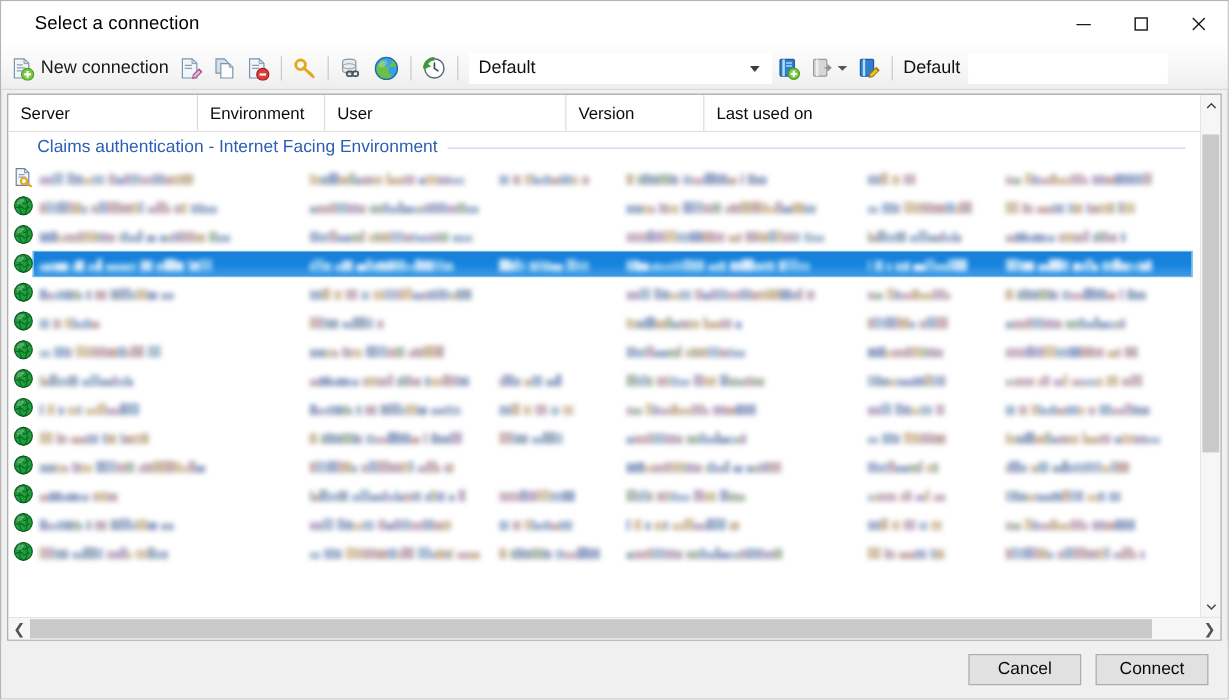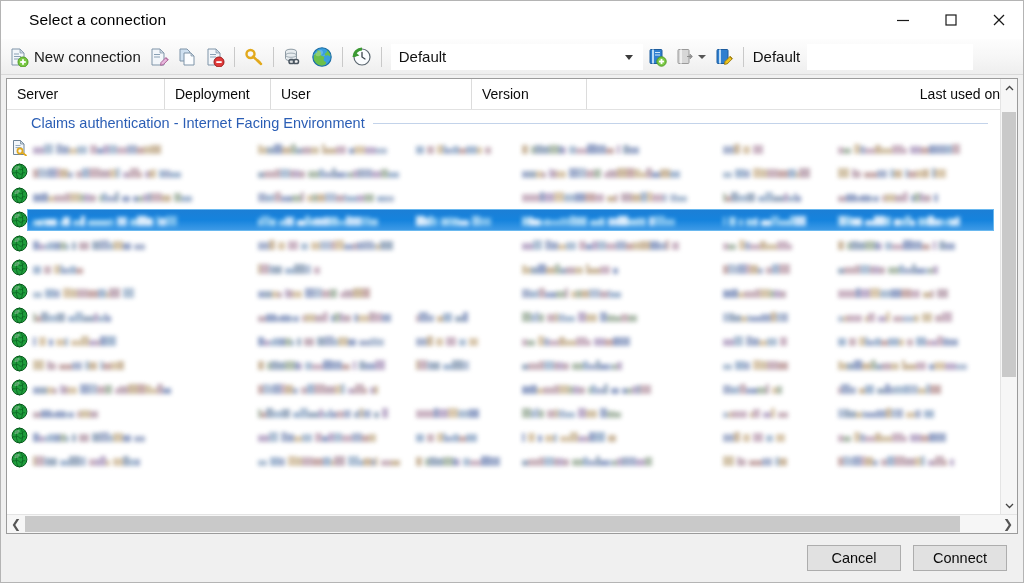--- a/index.html
+++ b/index.html
@@ -173,21 +173,21 @@
     color: #0b0b0b;
     display: flex;
     align-items: center;
     padding-left: 10px;
     box-sizing: border-box;
     border-right: 1px solid #dcdcdc;
     height: 30px;
     overflow: hidden;
     white-space: nowrap;
   }
-  .lv-th:last-child { border-right: 0; justify-content: flex-end; }
+  .lv-th:last-child { border-right: 0; }
 
   .lv-rows {
     flex: 1 1 auto;
     overflow: hidden;
     background: #ffffff;
     position: relative;
   }
 
   .group-head {
     height: 26px;
@@ -491,21 +491,21 @@
 
   <div class="list-wrap">
     <div class="list-body-row">
       <div class="list-main">
 
         <div class="lv-header" id="lv-header">
             <div class="lv-th" style="width: 158px;">
               <span>Server</span>
             </div>
             <div class="lv-th" style="width: 106px;">
-              <span>Deployment</span>
+              <span>Environment</span>
             </div>
             <div class="lv-th" style="width: 201px;">
               <span>User</span>
             </div>
             <div class="lv-th" style="width: 115px;">
               <span>Version</span>
             </div>
             <div class="lv-th" style="width: 160px; flex: 1 1 auto;">
               <span>Last used on</span>
             </div>

